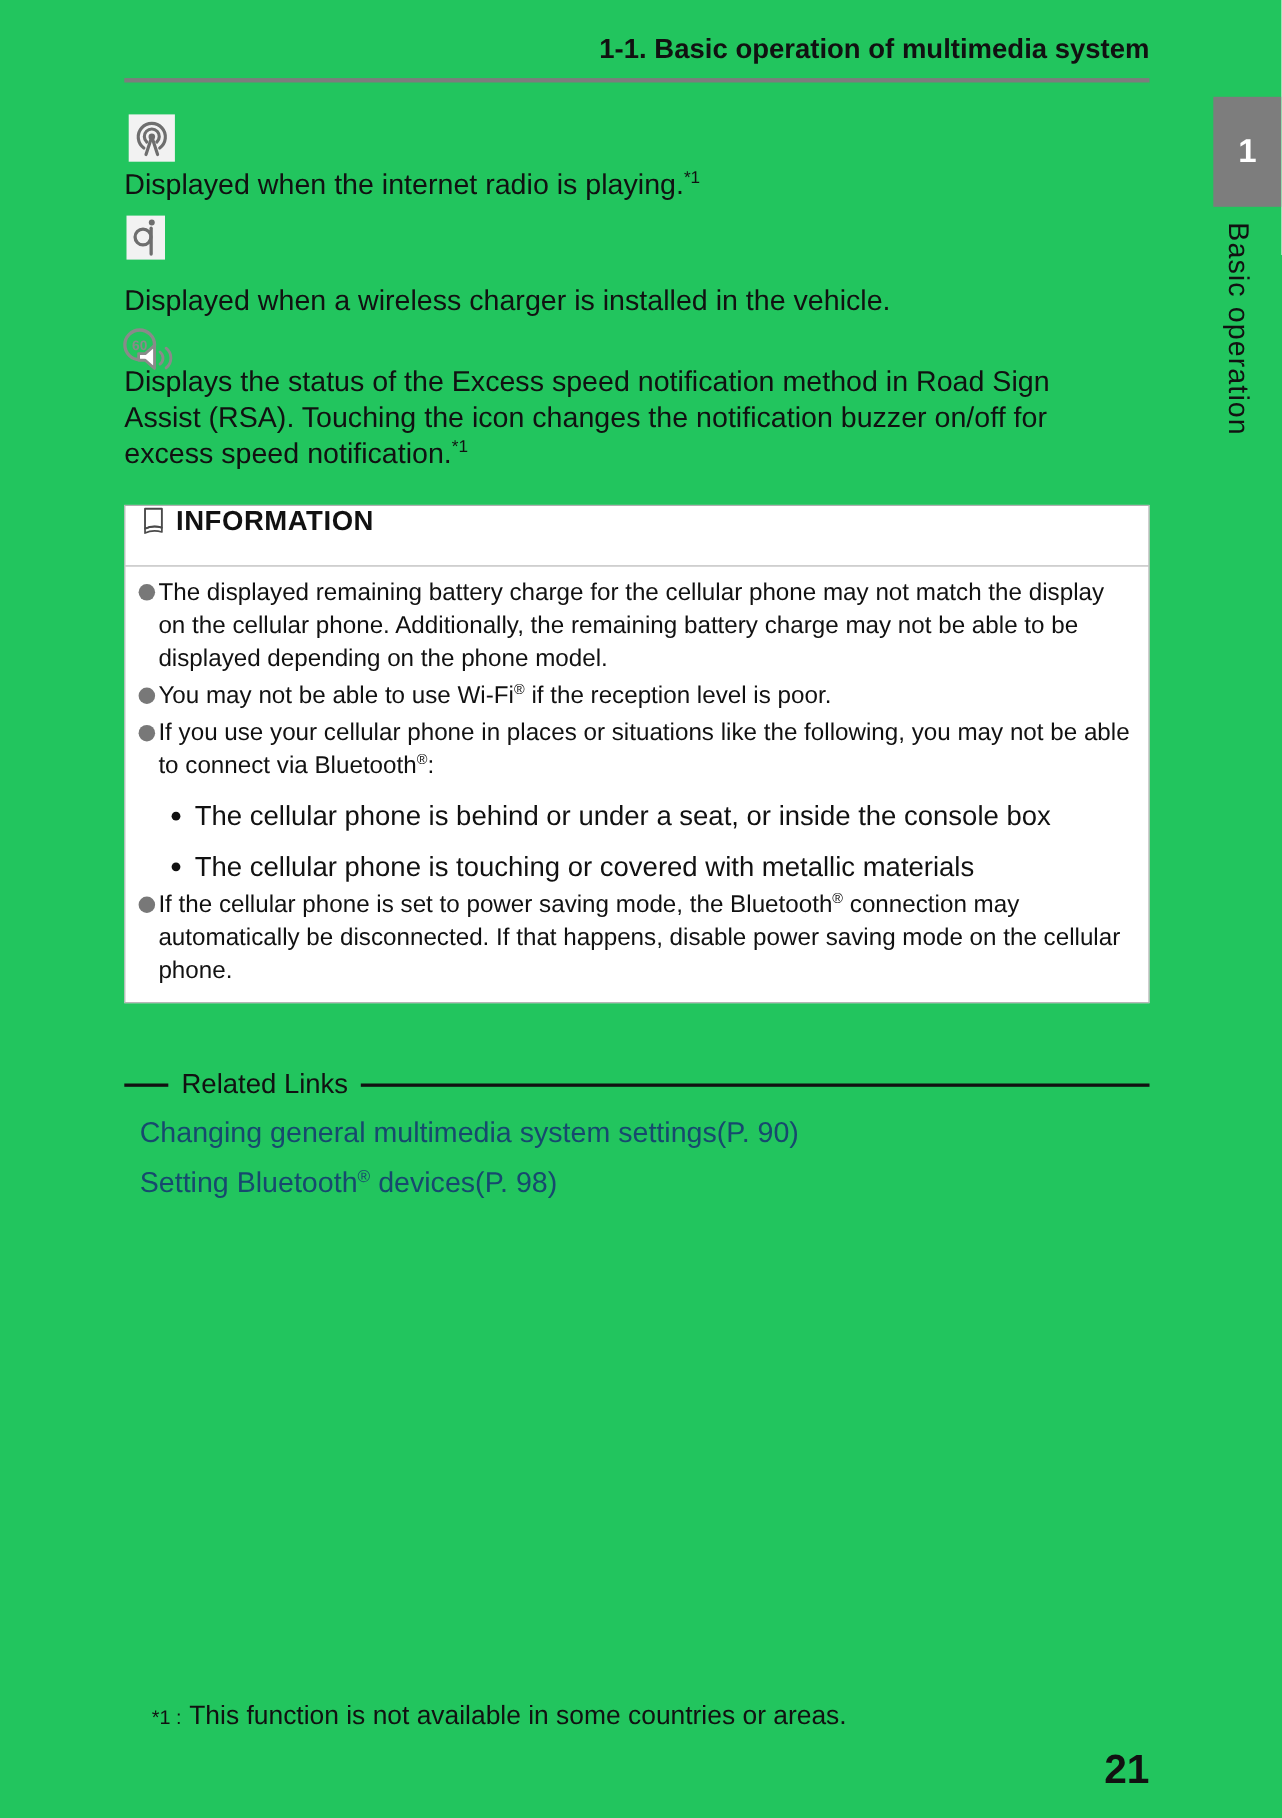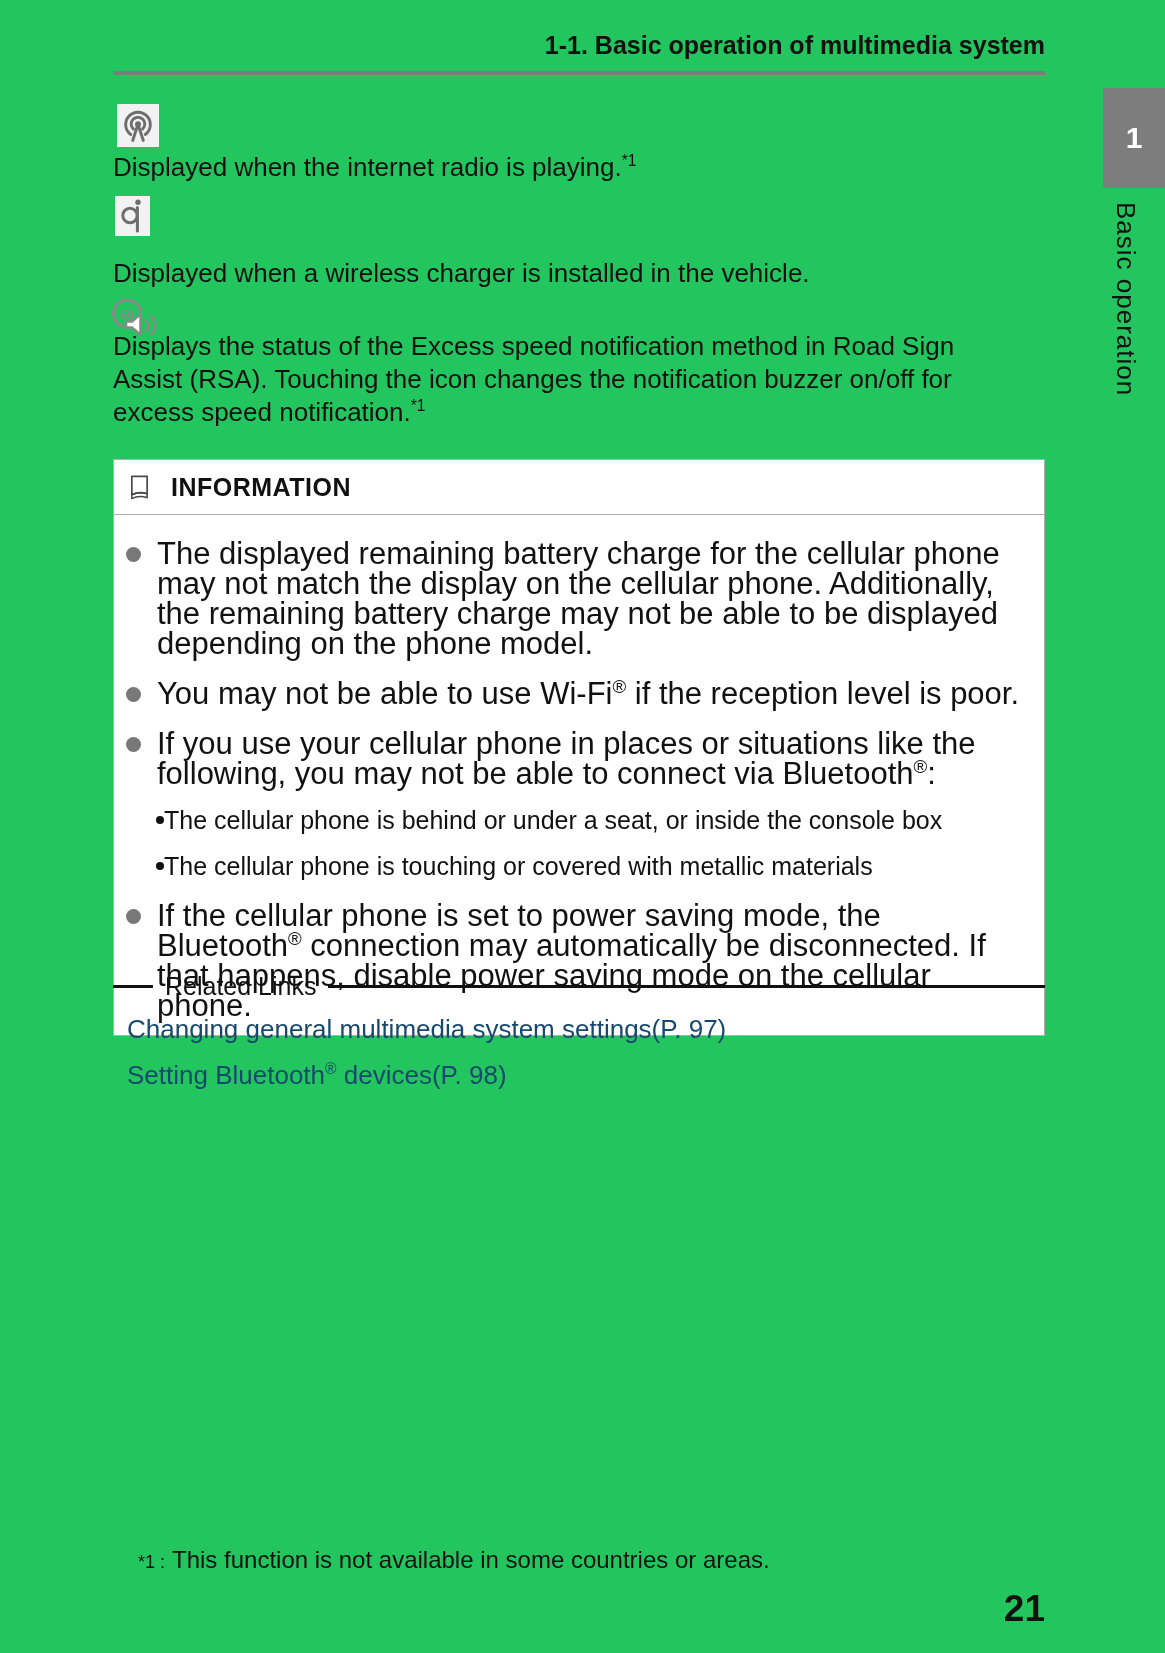--- a/index.html
+++ b/index.html
@@ -16,27 +16,27 @@
   .chip-radio { left:117px; top:104px; width:42px; height:43px; }
   .chip-qi { left:115px; top:196px; width:35px; height:40px; }
   .chip-speed { left:108px; top:296px; width:54px; height:44px; background:transparent; }
 
   .body-text { position:absolute; left:113px; font-size:26px; line-height:33px; color:#111; }
   .t-radio { top:151px; width:900px; }
   .t-qi { top:257px; width:900px; }
   .t-speed { top:330px; width:872px; }
 
   .info-box { position:absolute; left:113px; top:459px; width:932px; border:1px solid #b0b0b0; background:#fff; }
-  .info-header { display:flex; align-items:center; gap:20px; height:55px; padding-left:14px; border-bottom:1px solid #b0b0b0; }
+  .info-header { display:flex; align-items:flex-start; gap:9px; height:55px; padding-left:14px; border-bottom:1px solid #b0b0b0; }
   .info-title { font-size:25px; font-weight:bold; letter-spacing:0.5px; }
   .info-body { padding:4px 16px 14px 12px; }
-  .info-item { display:flex; gap:16px; margin-top:20px; font-size:31px; line-height:30px; }
+  .info-item { display:flex; gap:3px; margin-top:4px; font-size:22px; line-height:30px; }
   .info-item .text { max-width:888px; }
   .bullet { flex:0 0 15px; width:15px; height:15px; border-radius:50%; background:#787878; margin-top:8px; }
-  .info-subitem { display:flex; gap:0; margin:16px 0 0 30px; font-size:25px; line-height:30px; }
+  .info-subitem { display:flex; gap:13px; margin:16px 0 0 30px; font-size:25px; line-height:30px; }
   .subdot { flex:0 0 8px; width:8px; height:8px; border-radius:50%; background:#111; margin-top:11px; }
 
   .related { position:absolute; left:113px; top:972px; width:932px; }
   .related-header { display:flex; align-items:center; }
   .related-dash { width:40px; height:3px; background:#111; margin-right:12px; }
   .related-title { font-size:25px; font-weight:normal; white-space:nowrap; }
   .related-line { flex:1; height:3px; background:#111; margin-left:12px; }
   .related-link { display:block; margin:12px 0 0 14px; font-size:26px; line-height:34px; color:#17496e; text-decoration:none; cursor:pointer; }
   .related-link:first-of-type { margin-top:11px; }
 
@@ -127,21 +127,21 @@
       </div>
     </div>
   </div>
 
   <div class="related">
     <div class="related-header">
       <span class="related-dash"></span>
       <span class="related-title">Related Links</span>
       <span class="related-line"></span>
     </div>
-    <a class="related-link">Changing general multimedia system settings(P. 97)</a>
+    <a class="related-link">Changing general multimedia system settings(P. 90)</a>
     <a class="related-link">Setting Bluetooth<sup>®</sup> devices(P. 98)</a>
   </div>
 
   <div class="footnote">
     <span class="footnote-marker">*1 :</span><span class="footnote-text">This function is not available in some countries or areas.</span>
   </div>
 
   <div class="page-number">21</div>
 
   <div class="side-tab">

